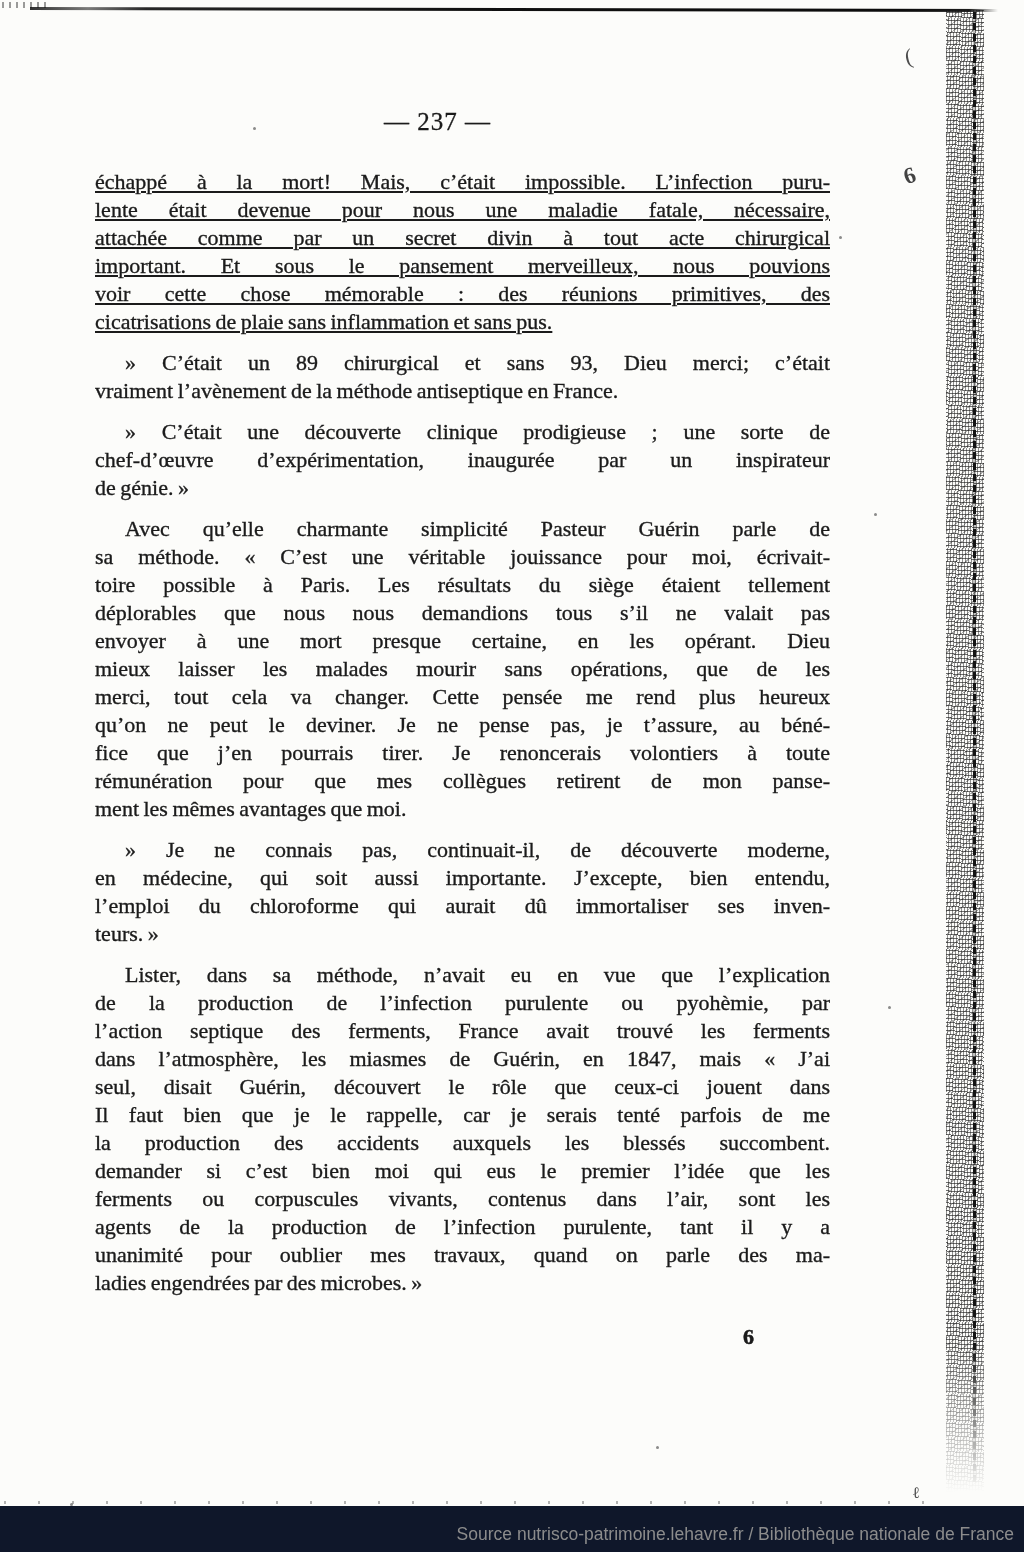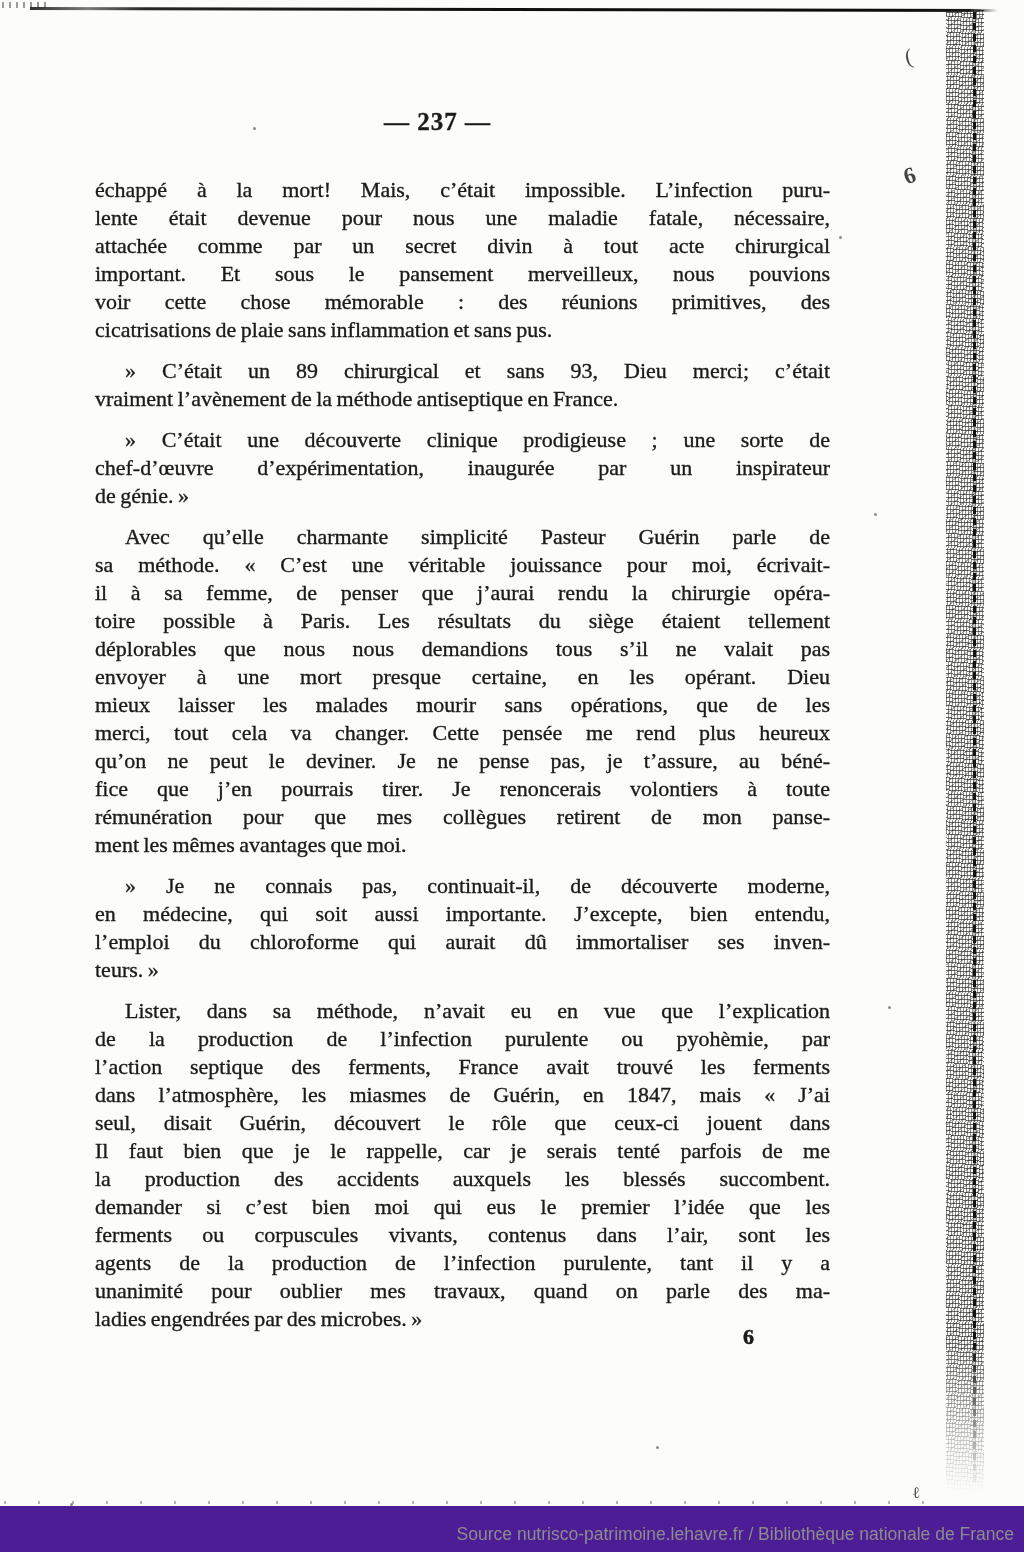--- a/index.html
+++ b/index.html
@@ -55,51 +55,51 @@
   .ink-mark.m2 { left: 904px; top: 163px; font-size: 23px; font-weight: bold; transform: rotate(-18deg); opacity: .85; }
   .ink-mark.m3 { left: 912px; top: 1484px; font-size: 16px; opacity: .8; }
   .speck { position: absolute; width: 3px; height: 3px; border-radius: 50%; background: #2e2e2e; opacity: .55; }
   
   .page-number {
     position: absolute;
     left: 95px; top: 108px; width: 735px;
     text-align: center;
     transform: translateX(-25px);
     font-size: 25px;
-    font-weight: bold;
+    font-weight: normal;
     letter-spacing: 1px;
     -webkit-text-stroke: .3px #1b1b1b;
   }
   .text-column {
     position: absolute;
     left: 95px; top: 164px;
     width: 735px;
     font-size: 22px;
     line-height: 28px;
     word-spacing: -1px;
     -webkit-text-stroke: .35px #1b1b1b;
   }
   .para { margin: 13px 0 0 0; }
-  .para:first-child { margin-top: 12px; }
+  .para:first-child { margin-top: 4px; text-decoration: underline; }
   .line { text-align: justify; text-align-last: justify; height: 28px; overflow: hidden; }
   .line.last { text-align-last: left; }
   .para.indent .line.first { padding-left: 30px; }
   .signature-mark {
     position: absolute;
     left: 743px; top: 1324px;
     font-size: 22px;
     font-weight: bold;
     -webkit-text-stroke: .5px #111;
   }
   
   .footer-strip {
     position: absolute;
     left: 0; bottom: 0;
     width: 100%; height: 46px;
-    background: #4c1d95;
+    background: #0f172a;
   }
   .footer-credit {
     position: absolute;
     right: 10px; bottom: 7px;
     font-family: "Liberation Sans", "DejaVu Sans", sans-serif;
     font-size: 17.5px;
     color: #8c8c8c;
     white-space: nowrap;
   }
 </style>
@@ -141,21 +141,20 @@
         <div class="line last">vraiment l’avènement de la méthode antiseptique en France.</div>
       </div>
       <div class="para indent">
         <div class="line first">» C’était une découverte clinique prodigieuse ; une sorte de</div>
         <div class="line">chef-d’œuvre d’expérimentation, inaugurée par un inspirateur</div>
         <div class="line last">de génie. »</div>
       </div>
       <div class="para indent">
         <div class="line first">Avec qu’elle charmante simplicité Pasteur Guérin parle de</div>
         <div class="line">sa méthode. « C’est une véritable jouissance pour moi, écrivait-</div>
-        <div class="line">il à sa femme, de penser que j’aurai rendu la chirurgie opéra-</div>
         <div class="line">toire possible à Paris. Les résultats du siège étaient tellement</div>
         <div class="line">déplorables que nous nous demandions tous s’il ne valait pas</div>
         <div class="line">envoyer à une mort presque certaine, en les opérant. Dieu</div>
         <div class="line">mieux laisser les malades mourir sans opérations, que de les</div>
         <div class="line">merci, tout cela va changer. Cette pensée me rend plus heureux</div>
         <div class="line">qu’on ne peut le deviner. Je ne pense pas, je t’assure, au béné-</div>
         <div class="line">fice que j’en pourrais tirer. Je renoncerais volontiers à toute</div>
         <div class="line">rémunération pour que mes collègues retirent de mon panse-</div>
         <div class="line last">ment les mêmes avantages que moi.</div>
       </div>

